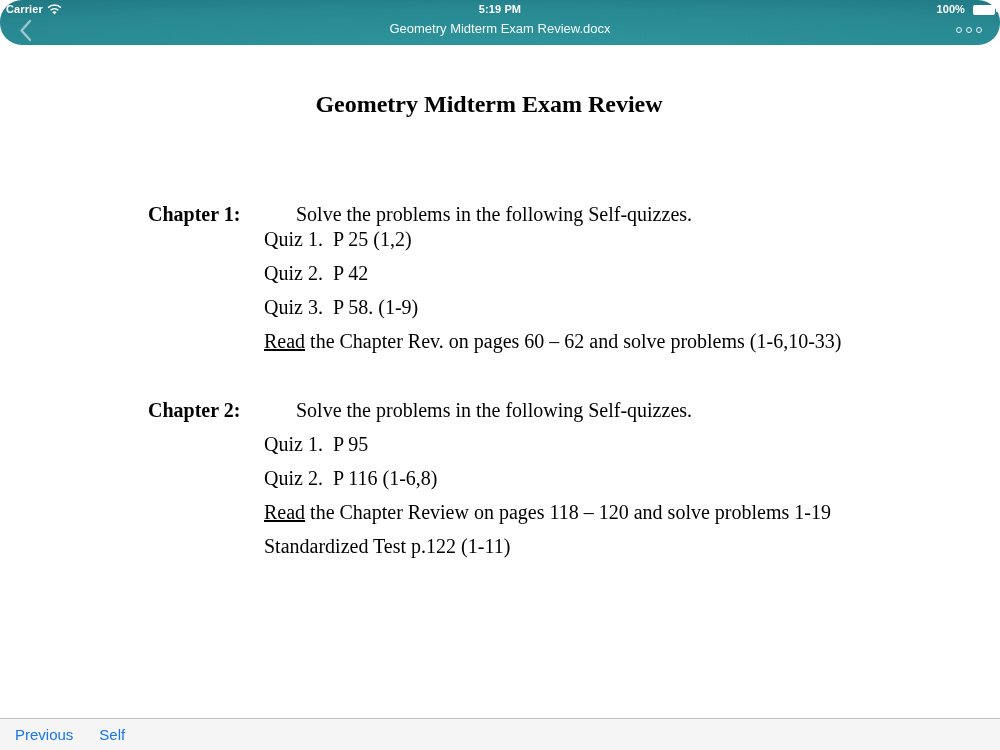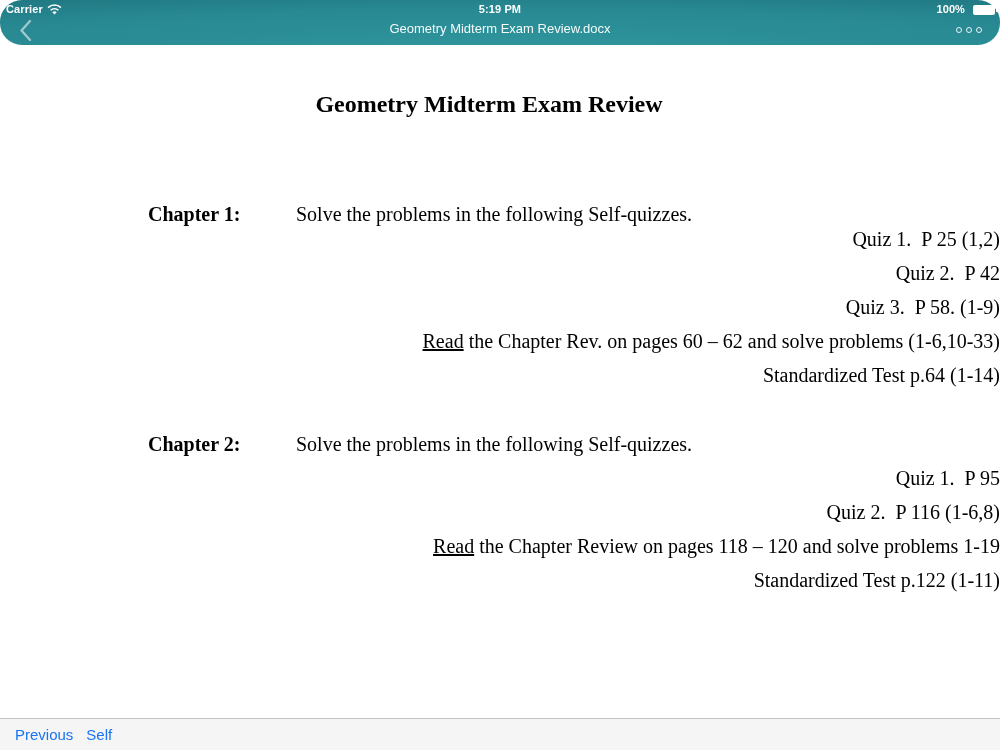--- a/index.html
+++ b/index.html
@@ -59,30 +59,30 @@
   }
   .doc-title {
     margin-top:39px; padding-right:22px;
     font-size:24px; line-height:40px; font-weight:bold; text-align:center;
   }
   .section { padding-left:148px; margin-top:44px; }
   .section.first { margin-top:78px; }
   .line { font-size:20px; line-height:25px; margin-bottom:9px; white-space:pre; }
   .section.first .line.head { margin-bottom:0; }
   .ch-label { font-weight:bold; display:inline-block; width:148px; }
-  .line.item { padding-left:116px;text-align:right; }
+  .line.item { padding-left:116px; }
   .u-word { text-decoration:underline; }
   .hgap-intro { display:inline-block; width:58px; }
   .hgap-item { display:inline-block; width:75px; }
 
   
   .footer-bar {
     position:absolute; left:0; bottom:0; width:1000px; height:32px;
     background:var(--footer-bg); border-top:1px solid var(--footer-border);
-    z-index:40; display:flex; align-items:center; padding-left:15px; gap:13px;
+    z-index:40; display:flex; align-items:center; padding-left:15px; gap:26px;
   }
   .footer-link {
     font-size:15px; color:var(--link-blue); text-decoration:none;
     font-family:"Liberation Sans", sans-serif; cursor:pointer;
     background:none; border:none; padding:0;
   }
 </style>
 </head>
 <body style="--teal-dark: #15616e; --teal-light: #2f959d; --link-blue: #1a74f2; --footer-bg: #f5f5f5; --footer-border: #c2c2c2;">
 
@@ -123,21 +123,20 @@
 
 <div class="doc-viewer">
   <h1 class="doc-title">Geometry Midterm Exam Review</h1>
   <div id="doc-body">
       <div class="section first">
         <div class="line head"><span class="ch-label">Chapter 1:</span><span class="intro">Solve the problems in the following Self-quizzes.</span></div>
         <div class="line item">Quiz 1.  P 25 (1,2)</div>
         <div class="line item">Quiz 2.  P 42</div>
         <div class="line item">Quiz 3.  P 58. (1-9)</div>
         <div class="line item"><span class="u-word">Read</span> the Chapter Rev. on pages 60 – 62 and solve problems (1-6,10-33)</div>
-        <div class="line item">Standardized Test p.64 (1-14)</div>
       </div>
       <div class="section">
         <div class="line head"><span class="ch-label">Chapter 2:</span><span class="intro">Solve the problems in the following Self-quizzes.</span></div>
         <div class="line item">Quiz 1.  P 95</div>
         <div class="line item">Quiz 2.  P 116 (1-6,8)</div>
         <div class="line item"><span class="u-word">Read</span> the Chapter Review on pages 118 – 120 and solve problems 1-19</div>
         <div class="line item">Standardized Test p.122 (1-11)</div>
       </div>
     </div>
 </div>

